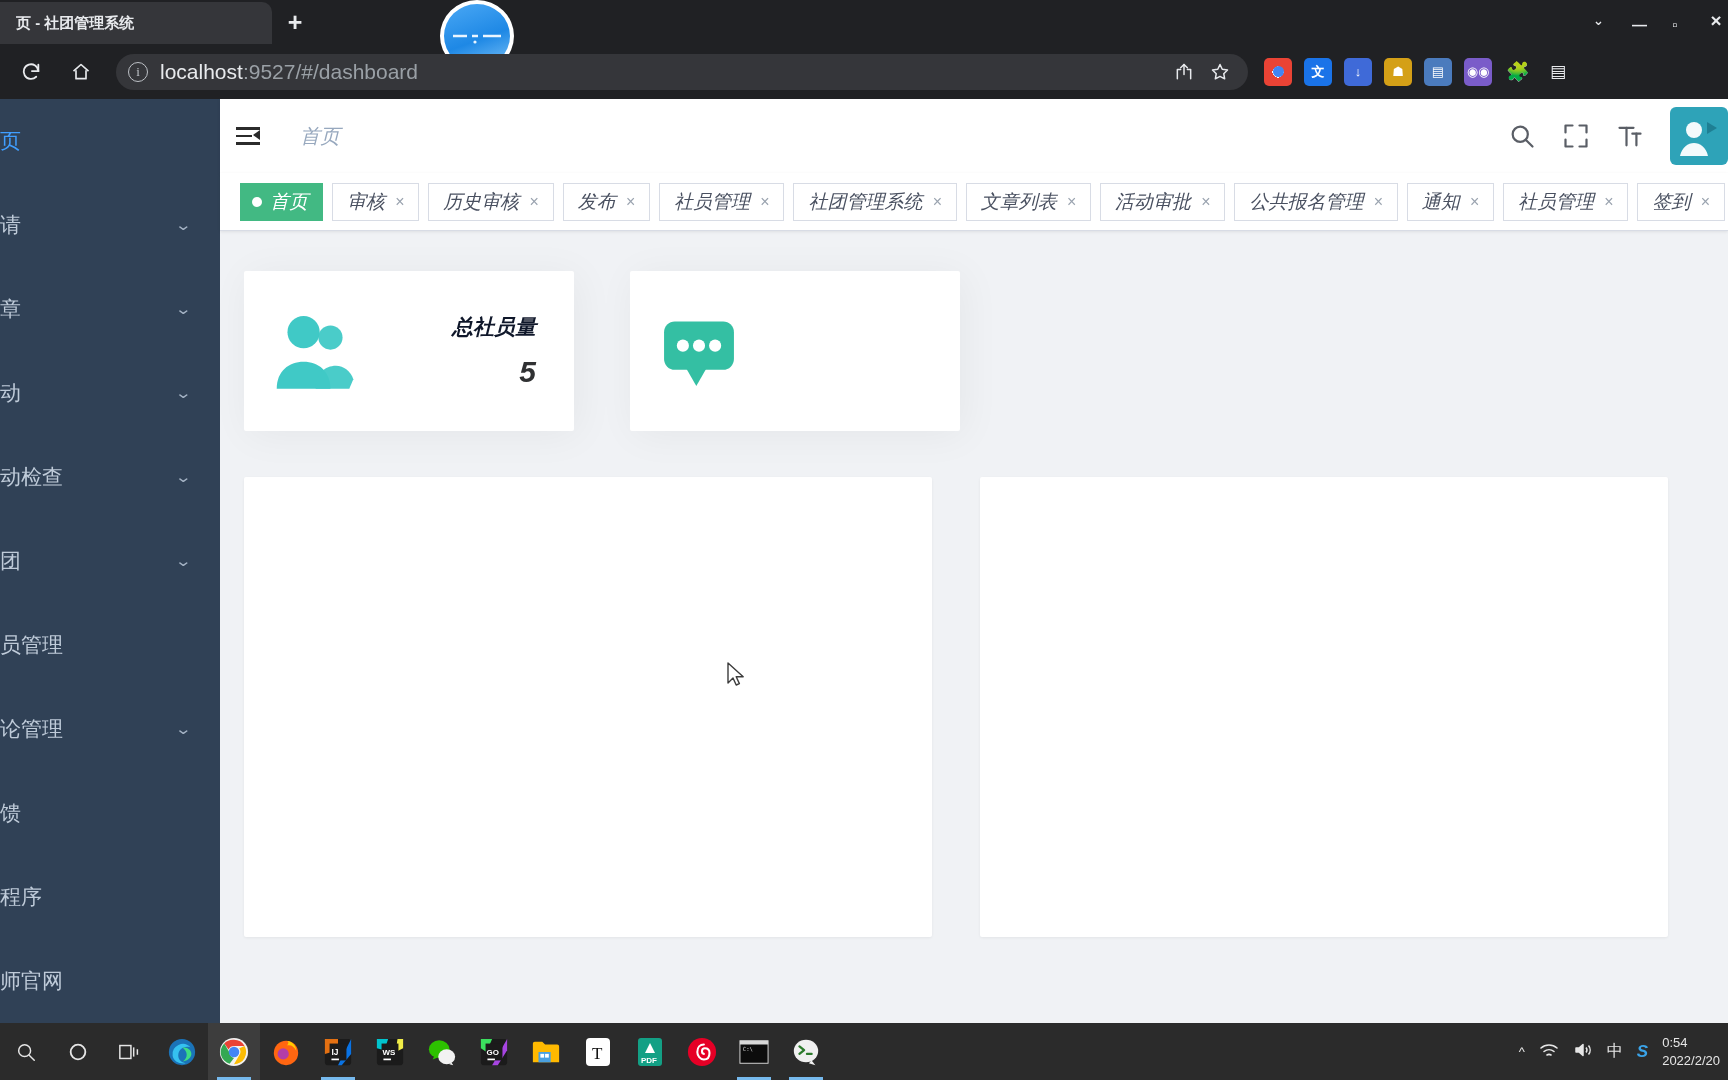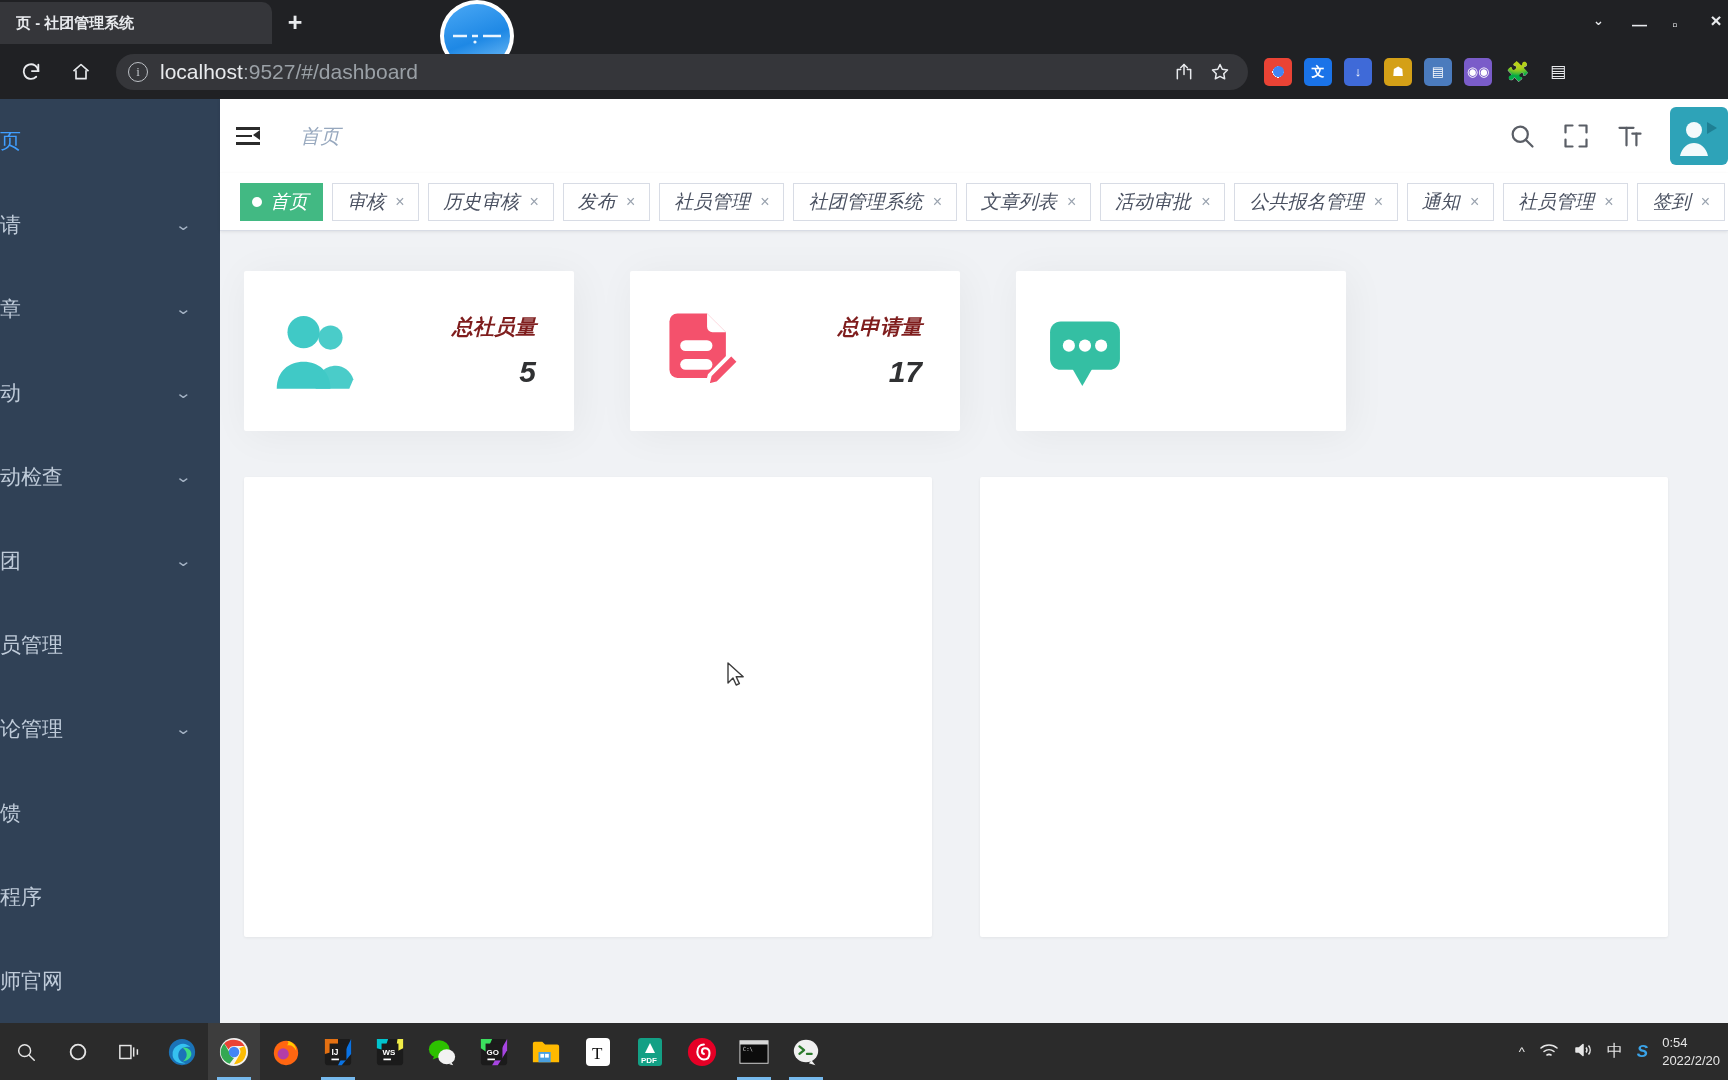--- a/index.html
+++ b/index.html
@@ -98,21 +98,21 @@
   .tag .dot { width:10px; height:10px; border-radius:50%; background:#fff; margin-right:8px; }
   .tag .x { margin-left:10px; color:#9aa3af; font-size:16px; }
 
   .content { position:absolute; left:0; top:132px; right:0; bottom:0; padding:40px 24px 0 24px; overflow:hidden; }
   .panel-row { display:flex; gap:56px; }
   .panel-card { flex:0 0 auto; width:330px; height:160px; background:#fff; border-radius:2px;
                 box-shadow:4px 4px 40px rgba(0,0,0,.05); border-color:rgba(0,0,0,.05);
                 display:flex; align-items:center; padding:0 22px; }
   .panel-icon { width:94px; height:94px; display:flex; align-items:center; justify-content:center; }
   .panel-text { margin-left:auto; text-align:right; padding-right:16px; }
-  .panel-label { color:#7f1d1d; font-size:21px; font-weight:bold; margin-bottom:14px; }
+  .panel-label { color:#0f172a; font-size:21px; font-weight:bold; margin-bottom:14px; }
   .panel-value { color:#303133; font-size:30px; font-weight:bold; }
   .chart-row { display:flex; gap:48px; margin-top:46px; }
   .chart-box { flex:0 0 auto; width:688px; height:460px; background:#fff; border-radius:2px;
                box-shadow:0 1px 3px rgba(0,0,0,.06); }
 
   .cursor { position:absolute; left:727px; top:563px; width:18px; height:26px; z-index:50; }
 </style>
 </head>
 <body>
 
@@ -335,35 +335,20 @@
                   <path d="M34 60c0-11 7-17 15-17 6 0 11 4 13 10l-3 7z" opacity="0.95"></path>
       </svg>
               </div>
               <div class="panel-text">
                 <div class="panel-label">总社员量</div>
                 <div class="panel-value">5</div>
               </div>
             </div>
             <div class="panel-card">
               <div class="panel-icon">
-                <svg width="86" height="86" viewBox="0 0 64 64" fill="#f4516c">
-        <path d="M10 10a6 6 0 0 1 6-6h22l14 14v28a6 6 0 0 1-6 6H16a6 6 0 0 1-6-6z"></path>
-        <path d="M38 4l14 14H42a4 4 0 0 1-4-4z" fill="#ffffff"></path>
-        <rect x="18" y="24" width="24" height="8" rx="4" fill="#ffffff"></rect>
-        <rect x="18" y="38" width="24" height="8" rx="4" fill="#ffffff"></rect>
-        <path d="M56 34l6 6-16 16-8 2 2-8z" fill="#f4516c" stroke="#ffffff" stroke-width="3"></path>
-                </svg>
-              </div>
-              <div class="panel-text">
-                <div class="panel-label">总申请量</div>
-                <div class="panel-value">17</div>
-              </div>
-            </div>
-            <div class="panel-card">
-              <div class="panel-icon">
                 <svg width="86" height="86" viewBox="0 0 64 64" fill="#34bfa3">
         <rect x="6" y="10" width="52" height="36" rx="8"></rect>
         <path d="M22 44h16l-8 14z"></path>
         <circle cx="20" cy="28" r="4.5" fill="#ffffff"></circle>
         <circle cx="32" cy="28" r="4.5" fill="#ffffff"></circle>
         <circle cx="44" cy="28" r="4.5" fill="#ffffff"></circle>
                 </svg>
               </div>
             </div>
           </div>

